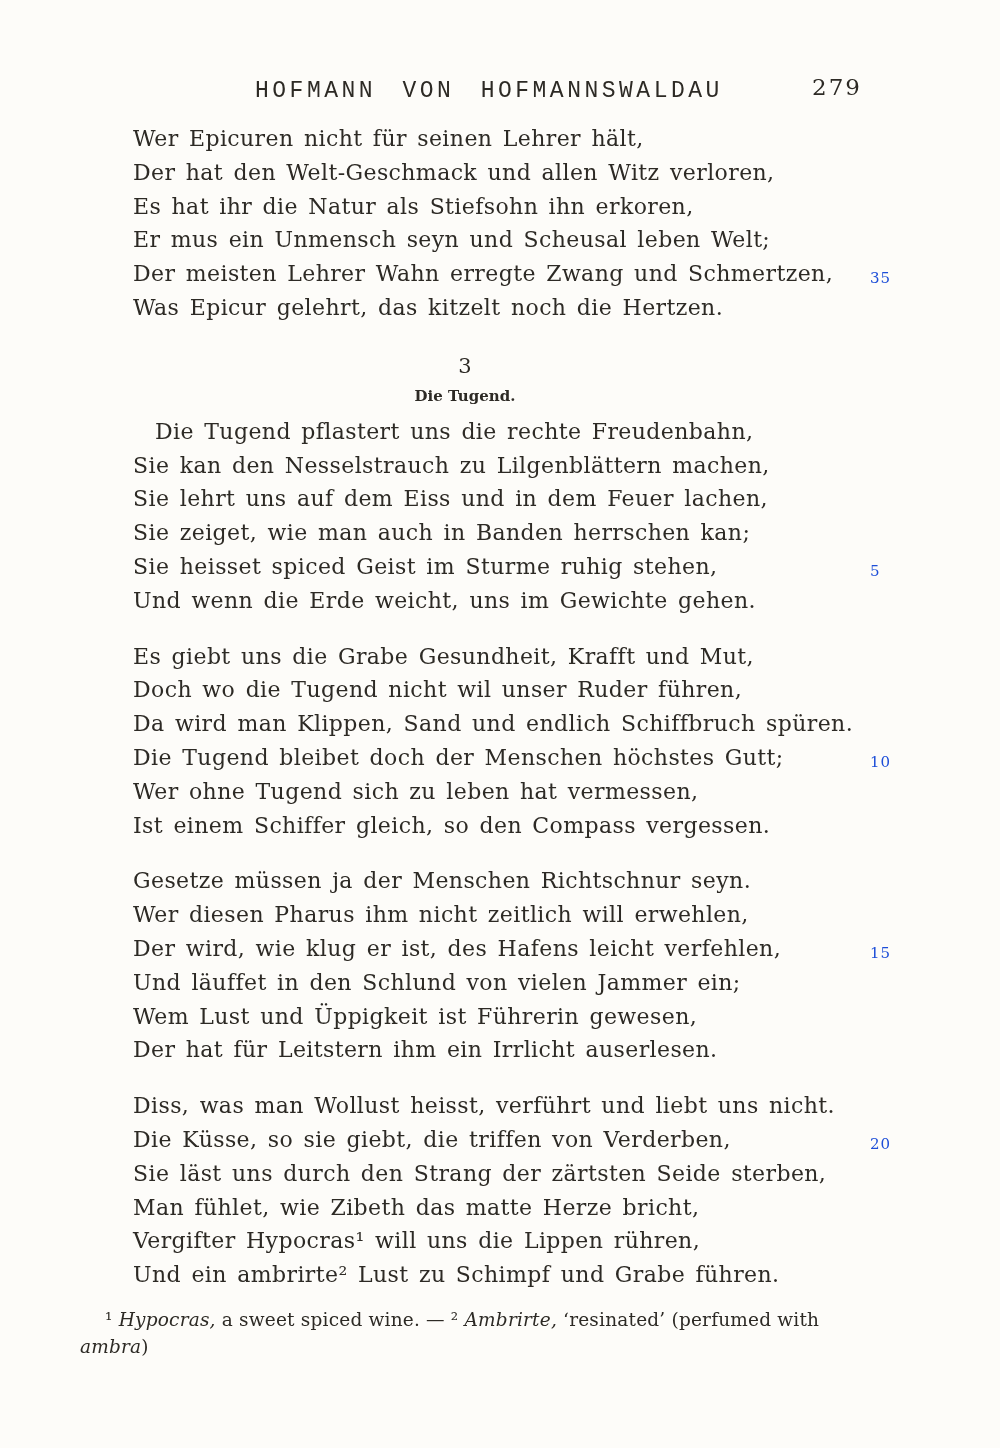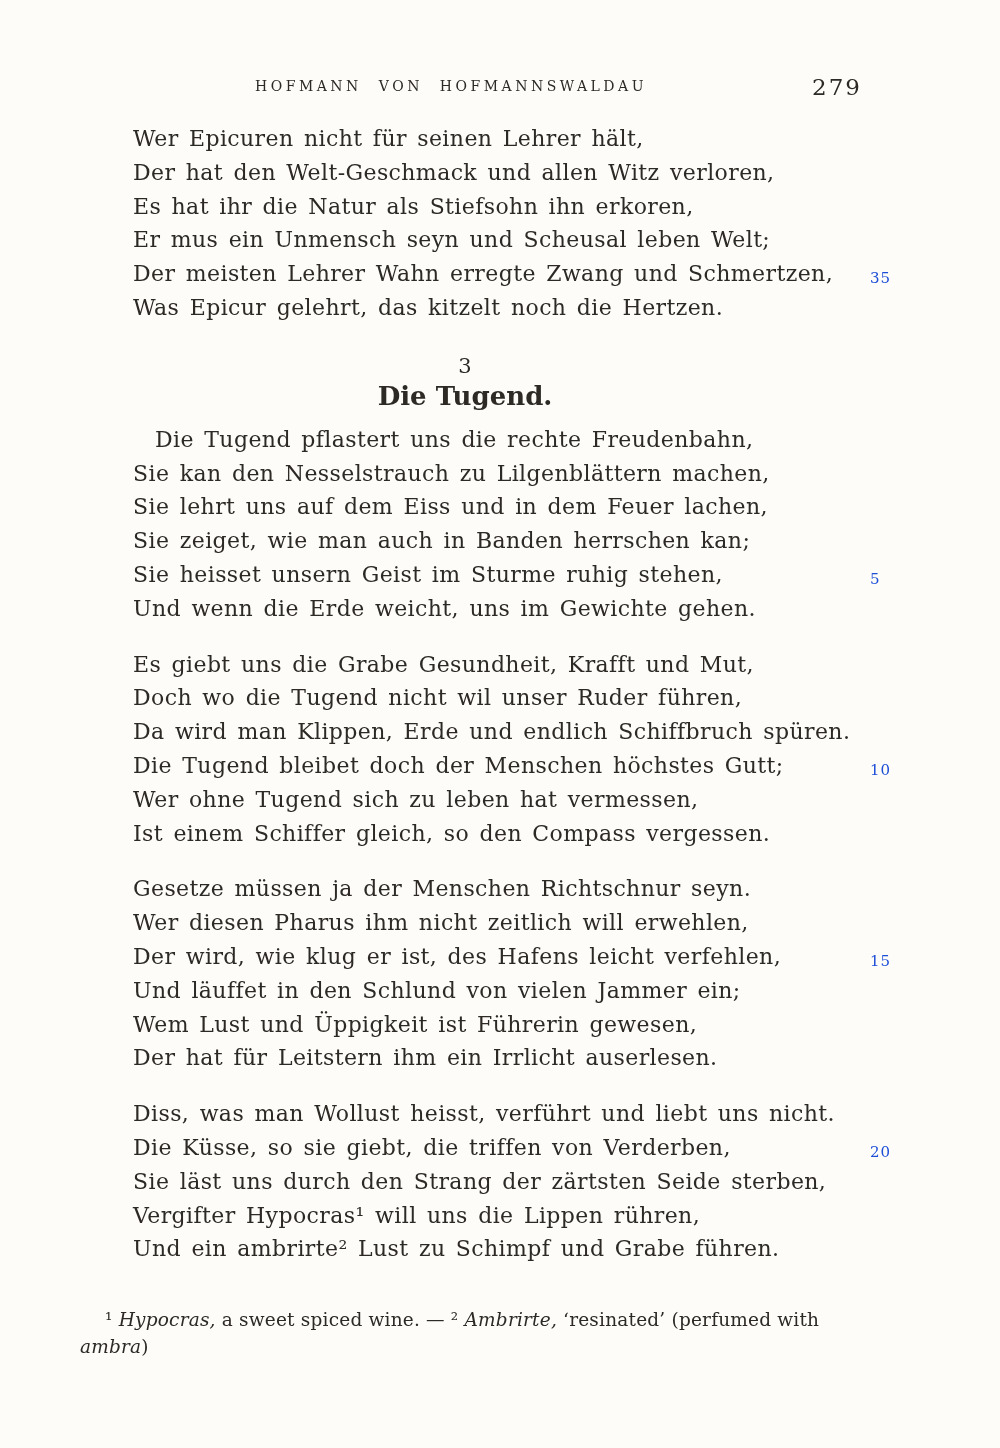--- a/index.html
+++ b/index.html
@@ -16,24 +16,25 @@
     overflow: hidden;
   }
   .page {
     position: absolute;
     inset: 0;
   }
   .running-head {
     position: absolute;
     top: 78px;
     left: 255px;
-    font-size: 14px;
+    font-size: 23px;
     letter-spacing: 3.5px;
     word-spacing: 9px;
     white-space: nowrap;
+    font-family: Liberation Mono, monospace;
   }
   .page-number {
     position: absolute;
     top: 74px;
     left: 812px;
     font-size: 23px;
     letter-spacing: 2px;
   }
   .content {
     position: absolute;
@@ -66,26 +67,26 @@
   .section-head {
     width: 664px;
     text-align: center;
     margin-top: 26px;
   }
   .section-number {
     font-size: 21px;
     line-height: 30px;
   }
   .section-title {
-    font-size: 26px;
+    font-size: 15px;
     line-height: 30px;
     font-weight: bold;
   }
   .poem {
-    margin-top: 12px;
+    margin-top: 4px;
   }
   .footnote {
     position: absolute;
     top: 1306px;
     left: 80px;
     width: 800px;
     font-size: 18.5px;
     line-height: 27px;
     letter-spacing: 0.2px;
   }
@@ -120,43 +121,44 @@
       <div class="section-number">3</div>
       <div class="section-title">Die Tugend.</div>
     </div>
 
     <div class="poem" id="poem-stanzas">
         <div class="stanza">
           <div class="poem-line indent"><span>Die Tugend pflastert uns die rechte Freudenbahn,</span></div>
           <div class="poem-line"><span>Sie kan den Nesselstrauch zu Lilgenblättern machen,</span></div>
           <div class="poem-line"><span>Sie lehrt uns auf dem Eiss und in dem Feuer lachen,</span></div>
           <div class="poem-line"><span>Sie zeiget, wie man auch in Banden herrschen kan;</span></div>
-          <div class="poem-line"><span>Sie heisset unsern Geist im Sturme ruhig stehen,</span><span class="line-no">5</span></div>
+          <div class="poem-line"><span>Sie heisset spiced Geist im Sturme ruhig stehen,</span><span class="line-no">5</span></div>
           <div class="poem-line"><span>Und wenn die Erde weicht, uns im Gewichte gehen.</span></div>
         </div>
         <div class="stanza">
           <div class="poem-line"><span>Es giebt uns die Grabe Gesundheit, Krafft und Mut,</span></div>
           <div class="poem-line"><span>Doch wo die Tugend nicht wil unser Ruder führen,</span></div>
-          <div class="poem-line"><span>Da wird man Klippen, Erde und endlich Schiffbruch spüren.</span></div>
+          <div class="poem-line"><span>Da wird man Klippen, Sand und endlich Schiffbruch spüren.</span></div>
           <div class="poem-line"><span>Die Tugend bleibet doch der Menschen höchstes Gutt;</span><span class="line-no">10</span></div>
           <div class="poem-line"><span>Wer ohne Tugend sich zu leben hat vermessen,</span></div>
           <div class="poem-line"><span>Ist einem Schiffer gleich, so den Compass vergessen.</span></div>
         </div>
         <div class="stanza">
           <div class="poem-line"><span>Gesetze müssen ja der Menschen Richtschnur seyn.</span></div>
           <div class="poem-line"><span>Wer diesen Pharus ihm nicht zeitlich will erwehlen,</span></div>
           <div class="poem-line"><span>Der wird, wie klug er ist, des Hafens leicht verfehlen,</span><span class="line-no">15</span></div>
           <div class="poem-line"><span>Und läuffet in den Schlund von vielen Jammer ein;</span></div>
           <div class="poem-line"><span>Wem Lust und Üppigkeit ist Führerin gewesen,</span></div>
           <div class="poem-line"><span>Der hat für Leitstern ihm ein Irrlicht auserlesen.</span></div>
         </div>
         <div class="stanza">
           <div class="poem-line"><span>Diss, was man Wollust heisst, verführt und liebt uns nicht.</span></div>
           <div class="poem-line"><span>Die Küsse, so sie giebt, die triffen von Verderben,</span><span class="line-no">20</span></div>
           <div class="poem-line"><span>Sie läst uns durch den Strang der zärtsten Seide sterben,</span></div>
+          <div class="poem-line"><span>Man fühlet, wie Zibeth das matte Herze bricht,</span></div>
           <div class="poem-line"><span>Vergifter Hypocras¹ will uns die Lippen rühren,</span></div>
           <div class="poem-line"><span>Und ein ambrirte² Lust zu Schimpf und Grabe führen.</span></div>
         </div>
       </div>
 
   </div>
 
   <div class="footnote" id="footnote">
       <div class="footnote-line first"><span class="">¹ </span><span class="it">Hypocras,</span><span class=""> a sweet spiced wine. — ² </span><span class="it">Ambrirte,</span><span class=""> ‘resinated’ (perfumed with</span></div>
       <div class="footnote-line"><span class="it">ambra</span><span class="">)</span></div>

